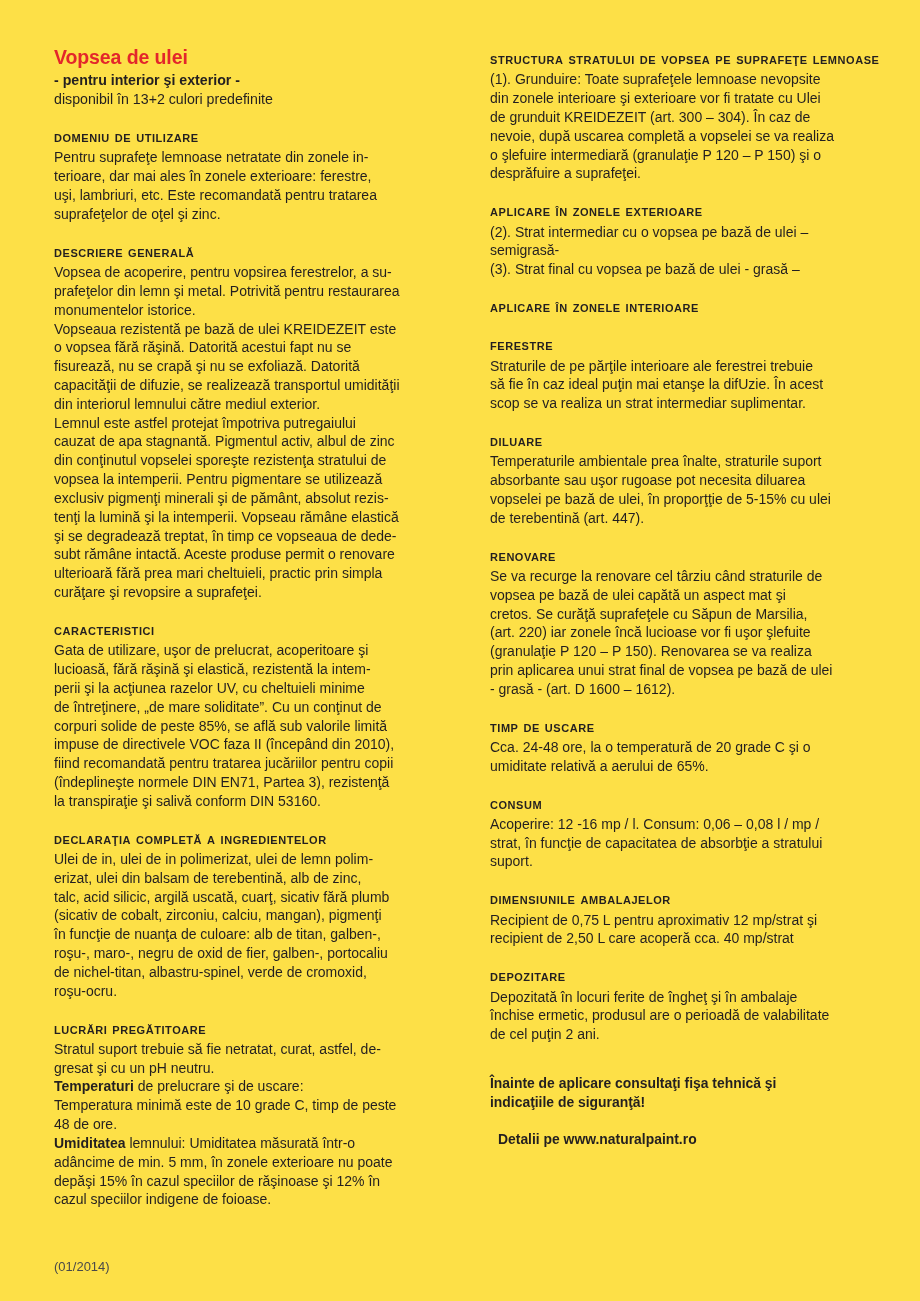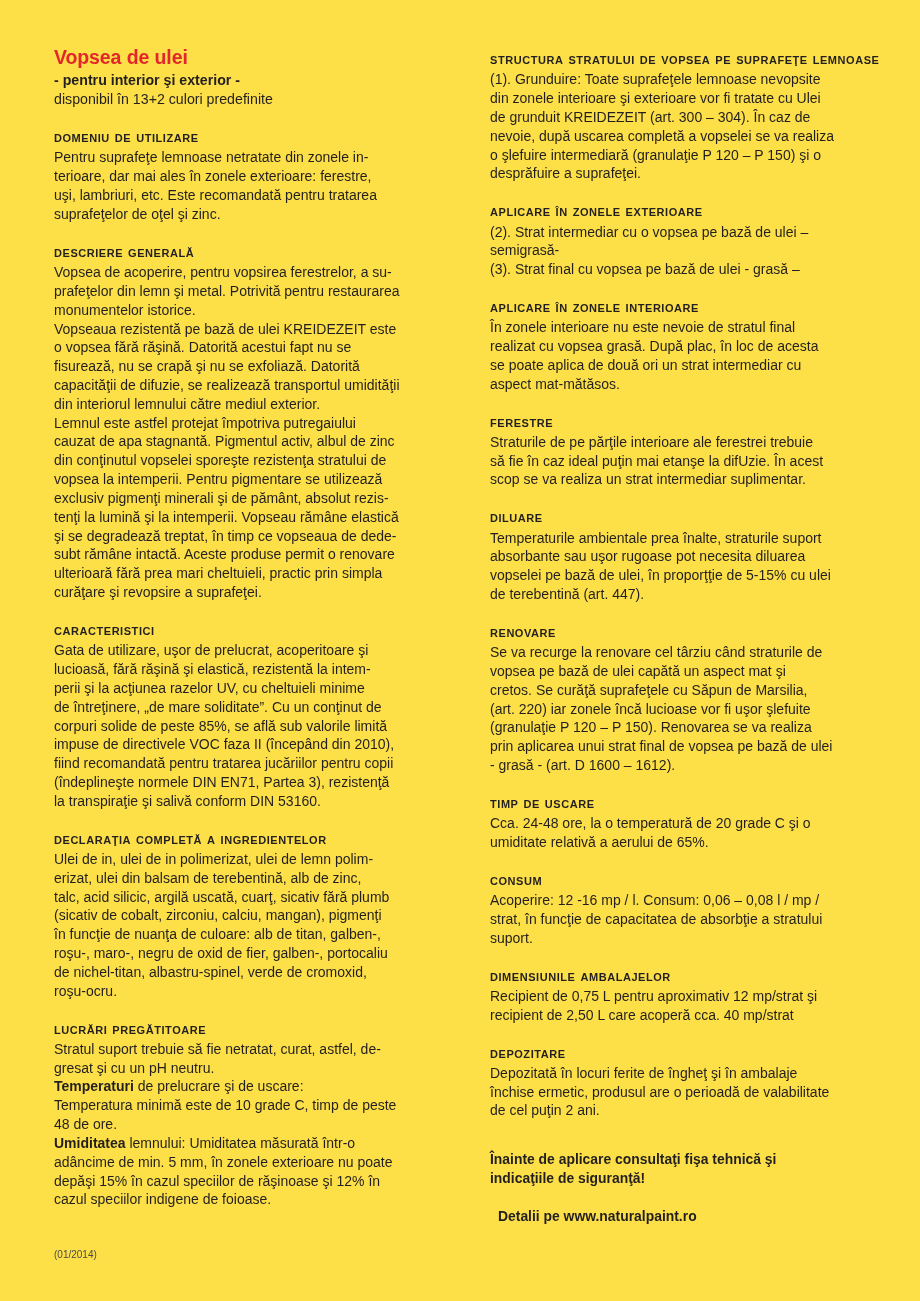--- a/index.html
+++ b/index.html
@@ -106,22 +106,22 @@
     font-size: 13.9px;
     font-weight: bold;
     line-height: 1.345;
     color: #231f20;
     margin: 19px 0 0 0;
     padding-left: 8px;
   }
   .revision {
     position: absolute;
     left: 54px;
-    bottom: 40px;
-    font-size: 10px;
+    bottom: 26px;
+    font-size: 13px;
     color: #4a4a4a;
     line-height: 1.2;
   }
 </style>
 </head>
 <body>
 
 <div class="page">
 
   <div class="columns">
@@ -218,24 +218,20 @@
 
       <div class="sec">
         <div class="sec-head">APLICARE ÎN ZONELE EXTERIOARE</div>
         <p class="sec-body">(2). Strat intermediar cu o vopsea pe bază de ulei –
 semigrasă-
 (3). Strat final cu vopsea pe bază de ulei - grasă –</p>
       </div>
 
       <div class="sec">
         <div class="sec-head">APLICARE ÎN ZONELE INTERIOARE</div>
-        <p class="sec-body">În zonele interioare nu este nevoie de stratul final
-realizat cu vopsea grasă. După plac, în loc de acesta
-se poate aplica de două ori un strat intermediar cu
-aspect mat-mătăsos.</p>
       </div>
 
       <div class="sec">
         <div class="sec-head">FERESTRE</div>
         <p class="sec-body">Straturile de pe părţile interioare ale ferestrei trebuie
 să fie în caz ideal puţin mai etanşe la difUzie. În acest
 scop se va realiza un strat intermediar suplimentar.</p>
       </div>
 
       <div class="sec">

